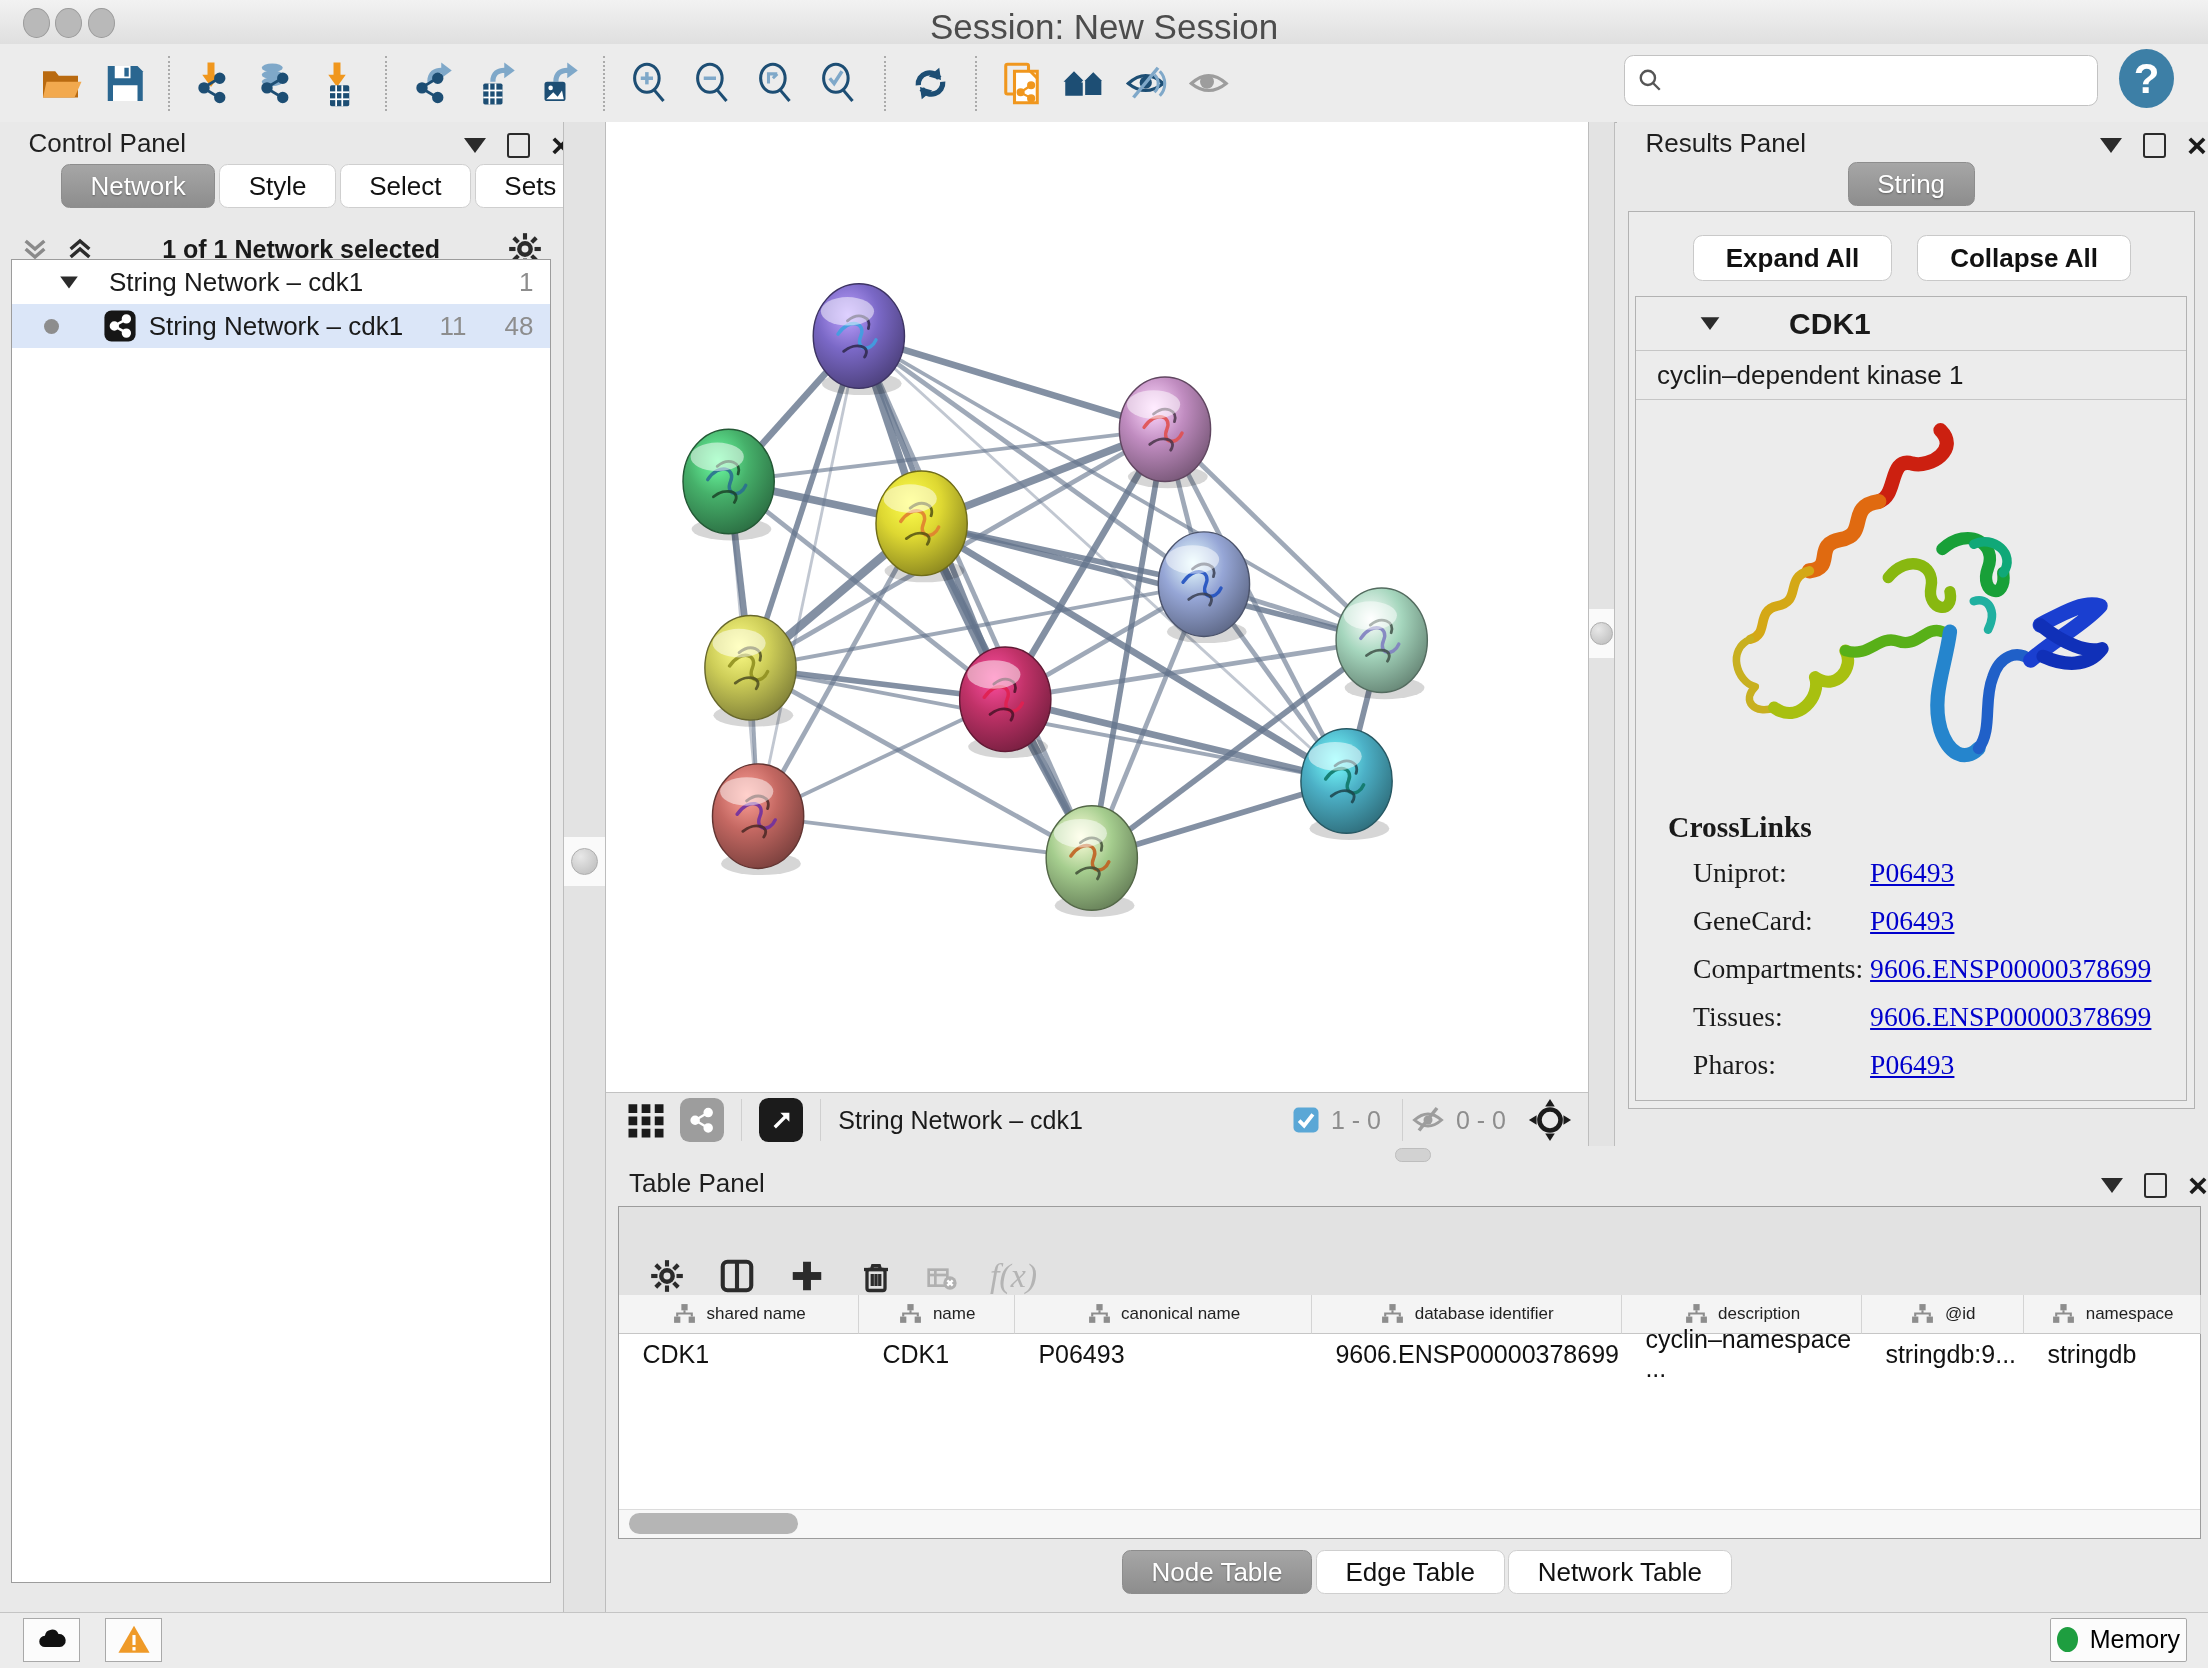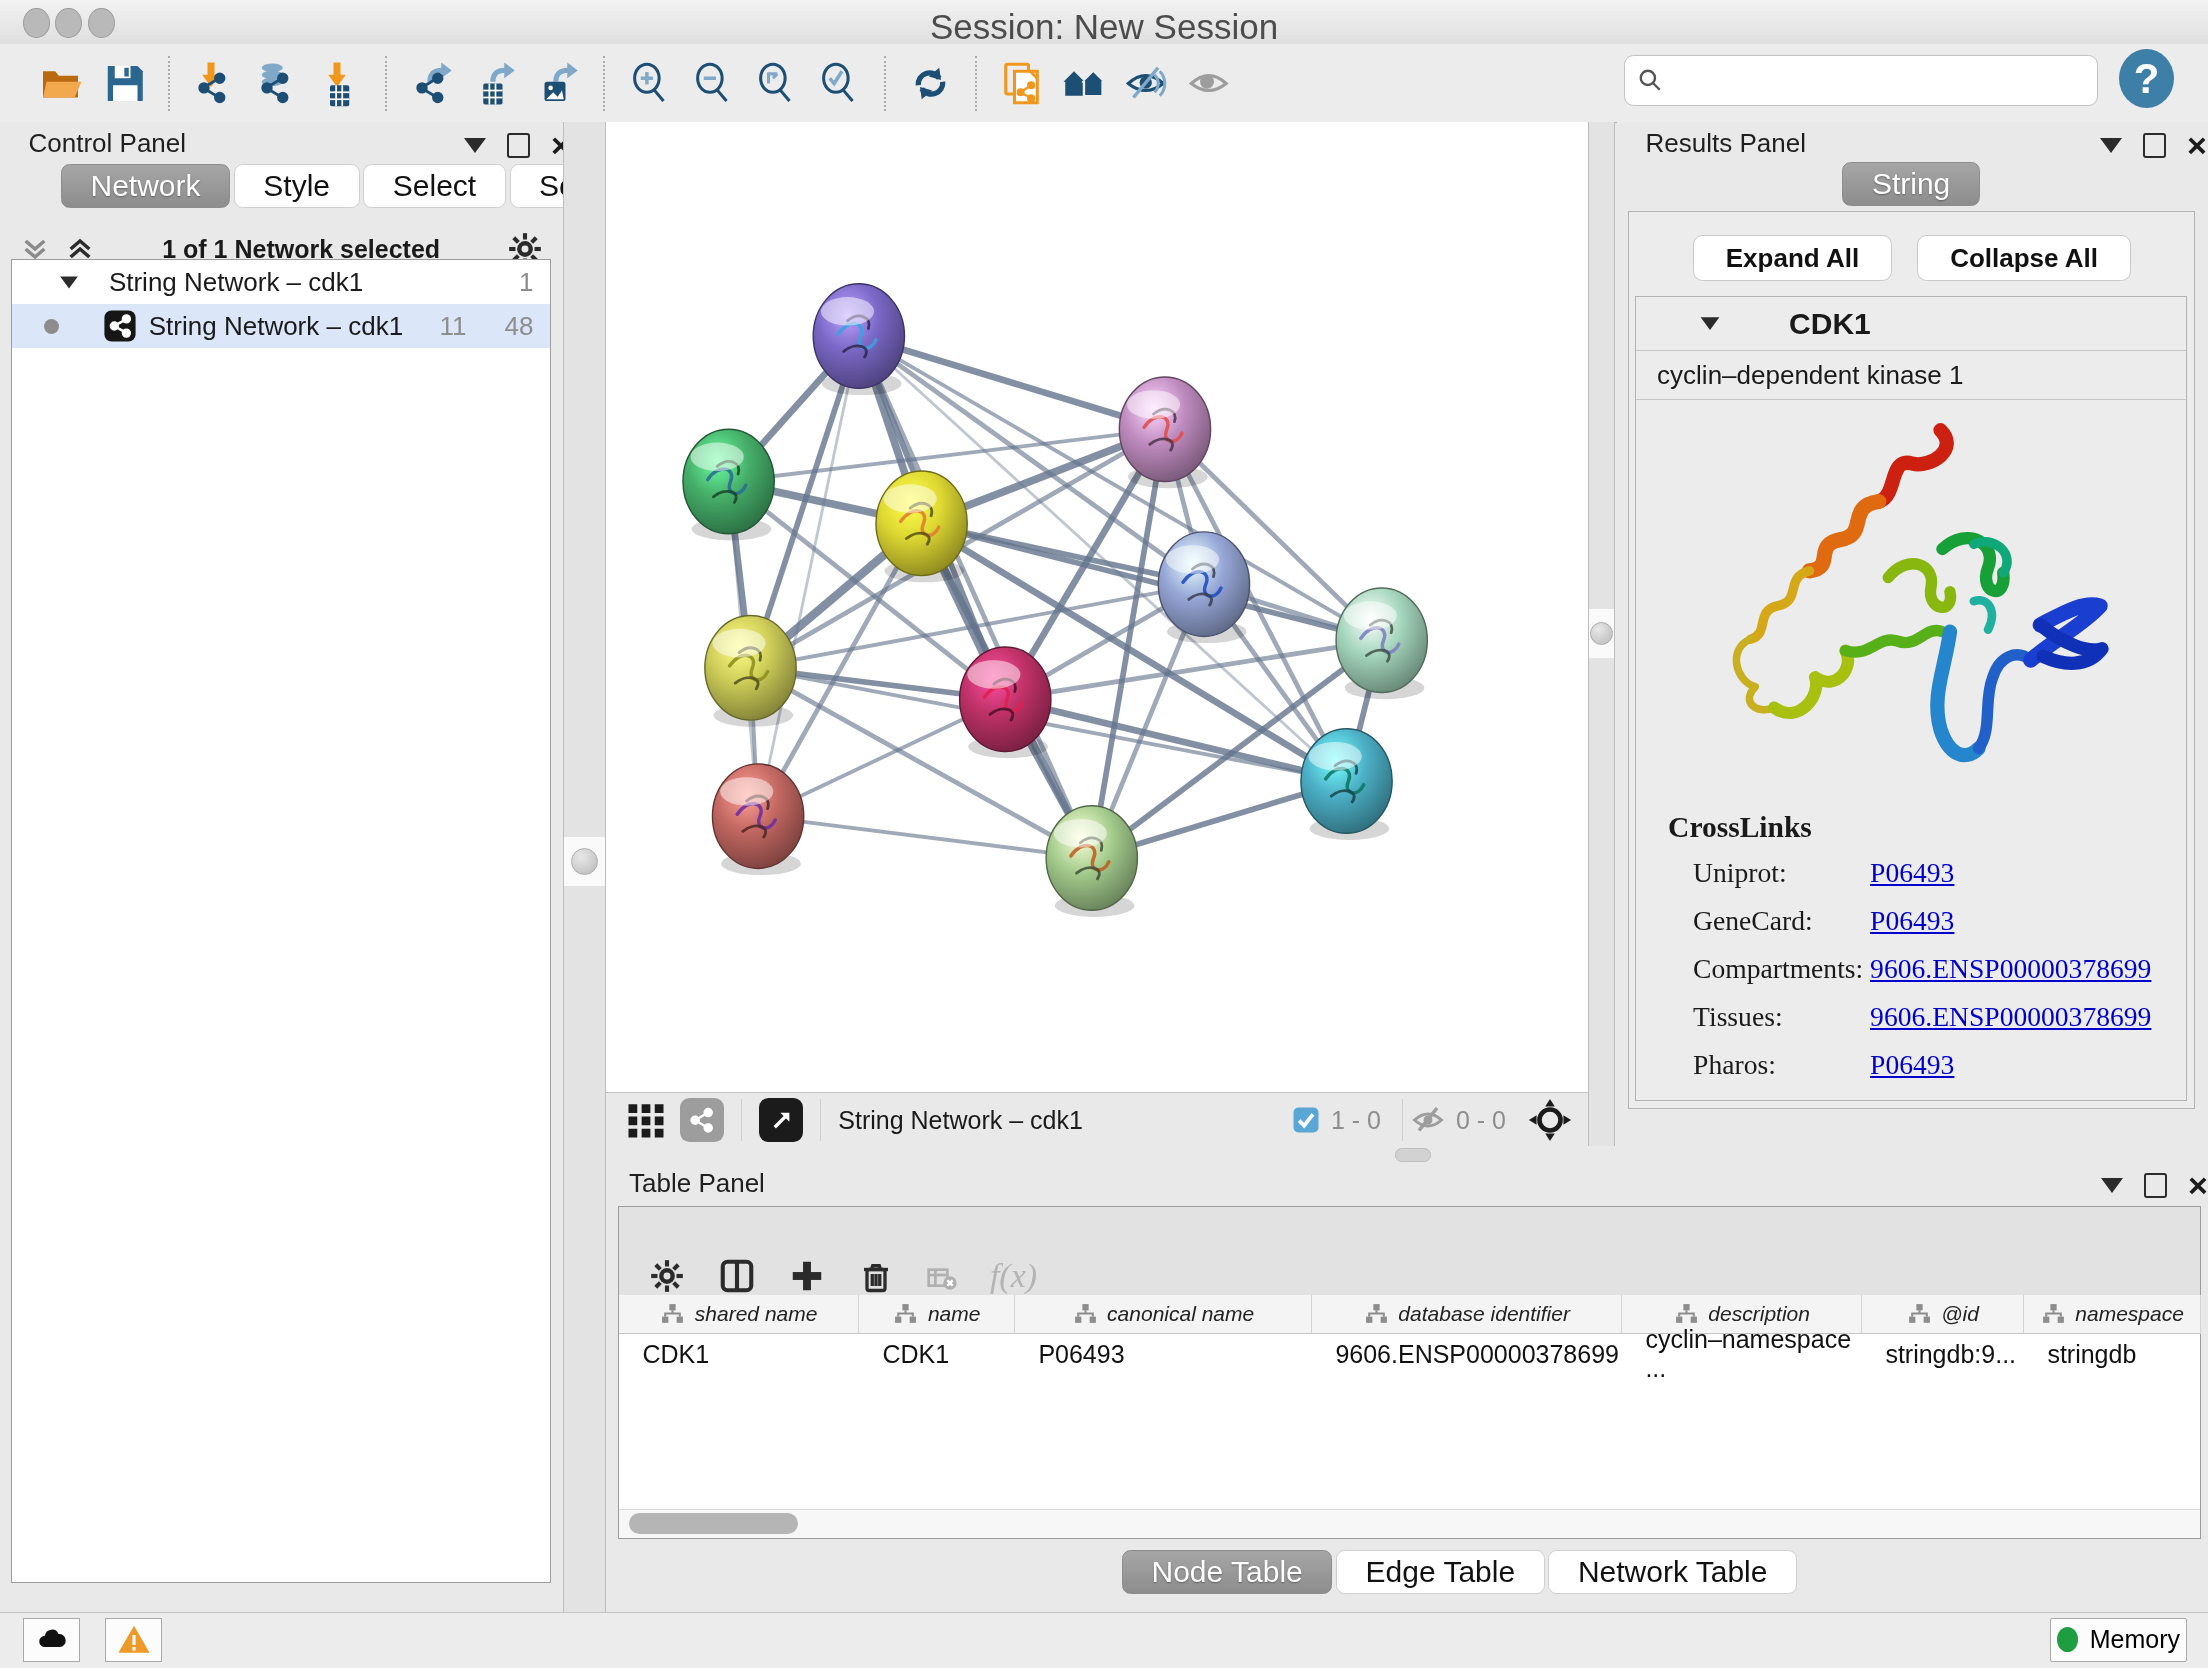--- a/index.html
+++ b/index.html
@@ -29,21 +29,21 @@
   #help-btn{position:absolute;right:34px;top:49px;width:55px;height:59px;border:none;
       background:#3d7fa6;border-radius:50%;color:#fff;font-size:42px;font-weight:bold;
       display:flex;align-items:center;justify-content:center;}
   
   .panel-title{font-size:26px;color:#1f1f1f;}
   .pt-icons{position:absolute;display:flex;align-items:center;gap:21px;}
   .tri{width:0;height:0;border-left:11.4px solid transparent;border-right:11.4px solid transparent;
        border-top:15px solid #2b2b2b;}
   .flo{width:19px;height:21px;border:2.9px solid #2b2b2b;border-radius:2.9px;}
   .clo{font-size:34px;font-weight:bold;color:#1b1b1b;line-height:19px;}
-  .tabbtn{height:44px;padding:0 28.5px;font-size:30px;border:1px solid #cfcfcf;
+  .tabbtn{height:44px;padding:0 28.5px;font-size:26px;border:1px solid #cfcfcf;
       background:#fff;color:#111;border-radius:8.6px;margin-right:3.8px;}
   .tabbtn.active{background:linear-gradient(#a6a6a6,#8d8d8d);color:#fff;border-color:#8d8d8d;
       text-shadow:0 1px 1.9px rgba(0,0,0,.35);}
   
   #control-panel{left:0;top:122px;width:563px;height:1490px;background:#e9e9e9;}
   #cp-tabs{position:absolute;left:61px;top:42px;display:flex;}
   #cp-subhdr{position:absolute;left:19px;top:103px;width:525px;height:48px;
       display:flex;align-items:center;font-weight:bold;}
   #cp-tree{position:absolute;left:11.4px;top:137px;width:538px;height:1322px;background:#fff;
       border:1.9px solid #9c9c9c;}
@@ -98,21 +98,21 @@
   #tp-card{position:absolute;left:12.4px;top:44px;width:1581px;height:331px;
       border:1.9px solid #9c9c9c;background:#fff;}
   #tp-toolbar{position:absolute;left:0;top:0;width:100%;height:88px;background:#e2e2e2;
       display:flex;align-items:flex-end;gap:32px;padding-left:28.5px;box-sizing:border-box;}
   #tp-toolbar .ticon{border:none;background:transparent;padding:0;display:flex;align-items:center;}
   .fx{font-family:"Liberation Serif","DejaVu Serif",serif;font-style:italic;
       font-size:34px;color:#b4b4b4;}
   #tp-grid{position:absolute;left:0;top:88px;width:100%;}
   .tgrid{display:grid;grid-template-columns:240px 156px 297px 310px 240px 162px 177px;}
   .th{height:38px;background:#f4f4f4;border-bottom:1px solid #c6c6c6;border-right:1px solid #d4d4d4;
-      display:flex;align-items:center;justify-content:center;gap:9.5px;font-size:21px;color:#222;font-style:italic;}
+      display:flex;align-items:center;justify-content:center;gap:9.5px;font-size:17px;color:#222;}
   .td{height:40px;display:flex;align-items:center;padding-left:23px;font-size:25px;color:#111;
       box-sizing:border-box;}
   #tp-hscroll{position:absolute;left:0;bottom:0;width:100%;height:28.5px;background:#f7f7f7;
       border-top:1px solid #dcdcdc;}
   #tp-thumb{position:absolute;left:9.5px;top:3.8px;width:169px;height:21px;border-radius:10.5px;background:#b5b5b5;}
   #tp-tabs{position:absolute;left:516px;top:388px;display:flex;}
   
   #statusbar{left:0;top:1612px;width:2208px;height:56px;background:#ececec;
       border-top:1px solid #c4c4c4;}
   .sb-btn{position:absolute;top:4.8px;height:44px;background:#fcfcfc;border:1.9px solid #a9a9a9;

